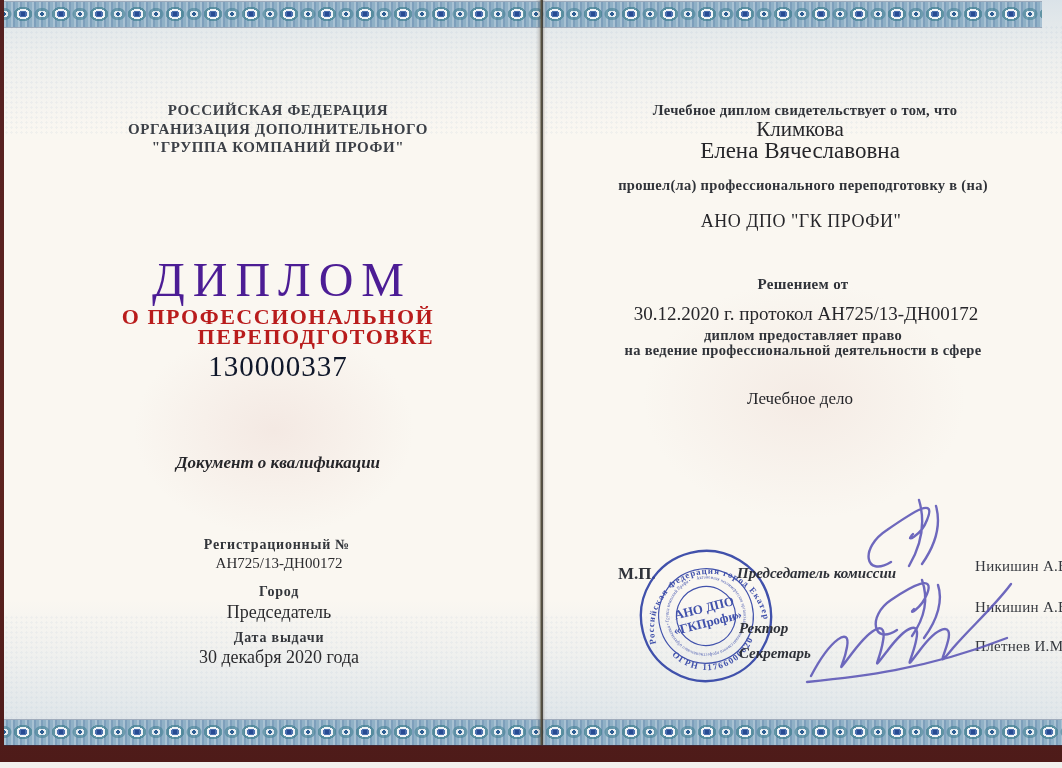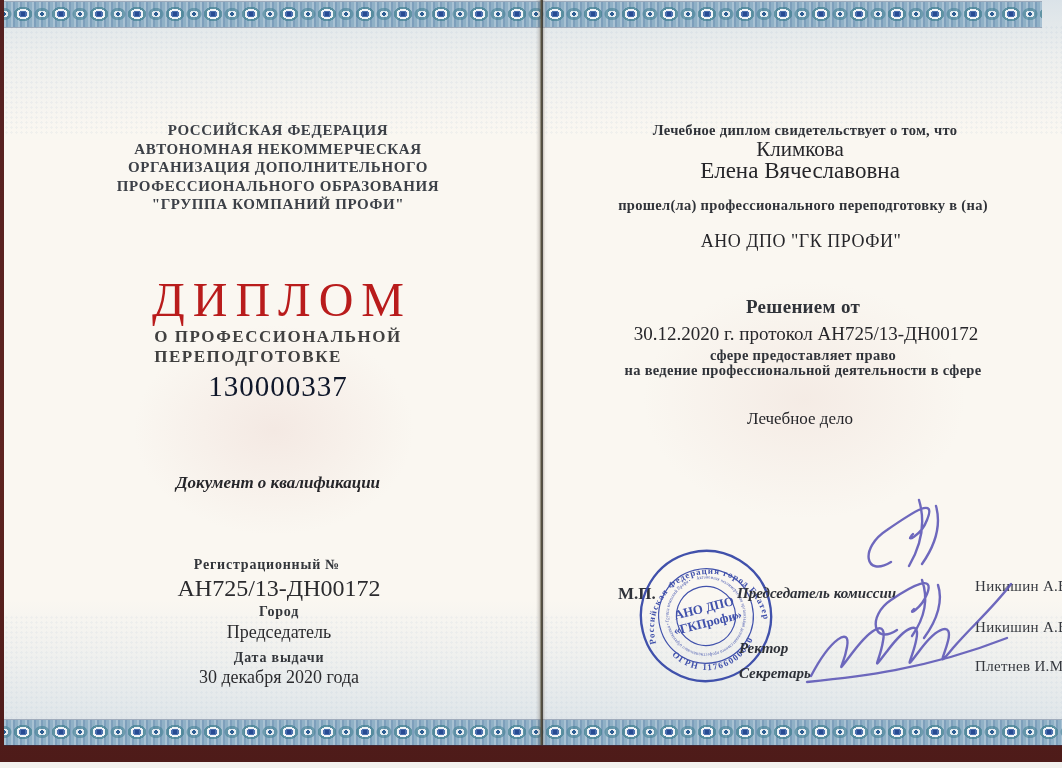--- a/index.html
+++ b/index.html
@@ -20,25 +20,25 @@
         background-color:#8fb0c6;
         background-image:
           radial-gradient(ellipse 9px 7px at 19px 12px, #274b93 0 2.5px, #4a6fae 2.5px 4.5px, rgba(255,255,255,.85) 4.5px 6.5px, rgba(58,124,140,.65) 6.5px 9px, transparent 9.5px),
           radial-gradient(ellipse 11px 9px at 0px 12px, #2c5d92 0 2px, rgba(255,255,255,.75) 2px 4px, rgba(70,130,150,.6) 4px 7px, transparent 8px),
           radial-gradient(ellipse 11px 9px at 38px 12px, #2c5d92 0 2px, rgba(255,255,255,.75) 2px 4px, rgba(70,130,150,.6) 4px 7px, transparent 8px),
           repeating-linear-gradient(90deg, rgba(255,255,255,.22) 0 2px, rgba(47,84,140,.18) 2px 4px, transparent 4px 7px);
         background-size:38px 25px,38px 25px,38px 25px,auto;
         box-shadow:0 1px 0 rgba(40,60,100,.35), 0 -1px 0 rgba(40,60,100,.35);}
   .spine{position:absolute;left:536px;top:0;width:12px;height:745px;
          background:linear-gradient(90deg, rgba(90,80,70,0), rgba(90,80,70,.22) 28%, #55503f 46%, #2e2a24 52%, rgba(140,130,118,.35) 62%, rgba(200,200,200,.12) 78%, transparent);}
-  .t{position:absolute;white-space:nowrap;margin-top:20px;}
+  .t{position:absolute;white-space:nowrap;}
   .cx{transform:translateX(-50%);}
   .hdr{font-weight:bold;font-size:15px;line-height:18.5px;letter-spacing:.6px;color:#3c4047;text-align:center;}
-  .title{font-size:48px;letter-spacing:8px;color:#b91c1c;font-weight:400;}
-  .subtitle{font-size:17px;font-weight:bold;letter-spacing:1.5px;color:#404040;line-height:20px;text-align:left;}
+  .title{font-size:48px;letter-spacing:8px;color:#4c1d95;font-weight:400;}
+  .subtitle{font-size:22px;font-weight:bold;letter-spacing:1.5px;color:#b91c1c;line-height:20px;text-align:right;}
   .num{font-size:29px;letter-spacing:1px;color:#0f172a;}
   .ital{font-style:italic;font-weight:bold;}
   .lbl{font-weight:bold;font-size:14px;letter-spacing:.8px;color:#33363b;}
   .val{font-size:18px;color:#2b2b2e;}
   .boldline{font-weight:bold;font-size:14.5px;letter-spacing:.3px;color:#303339;}
   .role{font-style:italic;font-weight:bold;font-size:15px;color:#2e3138;}
   .sname{font-size:15px;color:#35383e;letter-spacing:.3px;}
   .stamp{position:absolute;left:637px;top:547px;width:138px;height:138px;transform:rotate(-14deg);opacity:.92;}
   .sig-svg{position:absolute;left:795px;top:490px;width:262px;height:200px;}
 </style>
@@ -51,53 +51,51 @@
     <div class="speckle" style="top:25px;height:110px;opacity:.5;"></div>
     <div class="speckle" style="top:615px;height:104px;opacity:.45;"></div>
     <div class="band" style="top:2px;left:0;right:20px;"></div>
     <div class="band" style="bottom:0;left:0;right:0;"></div>
   </div>
   <div class="spine"></div>
 
   <div>
     <div class="t cx hdr" style="left:278px;top:101px;">
       <div>РОССИЙСКАЯ ФЕДЕРАЦИЯ</div>
-      <div>АВТОНОМНАЯ НЕКОММЕРЧЕСКАЯ</div>
       <div>ОРГАНИЗАЦИЯ ДОПОЛНИТЕЛЬНОГО</div>
-      <div>ПРОФЕССИОНАЛЬНОГО ОБРАЗОВАНИЯ</div>
       <div>"ГРУППА КОМПАНИЙ ПРОФИ"</div>
     </div>
 
     <div class="t cx title" style="left:282px;top:252px;">ДИПЛОМ</div>
     <div class="t cx subtitle" style="left:278px;top:307px;">
       <div>О ПРОФЕССИОНАЛЬНОЙ</div>
       <div>ПЕРЕПОДГОТОВКЕ</div>
     </div>
     <div class="t cx num" style="left:278px;top:350px;">130000337</div>
 
     <div class="t cx ital" style="left:278px;top:453px;font-size:17px;">Документ о квалификации</div>
 
-    <div class="t cx lbl" style="left:267px;top:537px;">Регистрационный №</div>
-    <div class="t cx val" style="left:279px;top:555px;font-size:24px;">АН725/13-ДН00172</div>
+    <div class="t cx lbl" style="left:277px;top:537px;">Регистрационный №</div>
+    <div class="t cx val" style="left:279px;top:555px;font-size:15px;">АН725/13-ДН00172</div>
     <div class="t cx lbl" style="left:279px;top:584px;">Город</div>
     <div class="t cx val" style="left:279px;top:602px;">Председатель</div>
     <div class="t cx lbl" style="left:279px;top:630px;">Дата выдачи</div>
     <div class="t cx val" style="left:279px;top:647px;">30 декабря 2020 года</div>
   </div>
 
   <div>
     <div class="t cx boldline" style="left:805px;top:102px;">Лечебное диплом свидетельствует о том, что</div>
     <div class="t cx" style="left:800px;top:117px;font-size:21px;">Климкова</div>
     <div class="t cx" style="left:800px;top:138px;font-size:23px;">Елена Вячеславовна</div>
     <div class="t cx boldline" style="left:803px;top:177px;">прошел(ла) профессионального переподготовку в (на)</div>
     <div class="t cx" style="left:801px;top:211px;font-size:18px;letter-spacing:.5px;">АНО ДПО "ГК ПРОФИ"</div>
 
-    <div class="t cx boldline" style="left:803px;top:276px;font-size:19px;">Решением от</div>
+    <div class="t cx boldline" style="left:803px;top:276px;font-size:15px;">Решением от</div>
     <div class="t cx" style="left:806px;top:303px;font-size:19px;">30.12.2020 г. протокол АН725/13-ДН00172</div>
-    <div class="t cx boldline" style="left:803px;top:327px;">сфере предоставляет право</div>
+    <div class="t cx boldline" style="left:803px;top:327px;">диплом предоставляет право</div>
     <div class="t cx boldline" style="left:803px;top:342px;">на ведение профессиональной деятельности в сфере</div>
     <div class="t cx" style="left:800px;top:389px;font-size:17px;">Лечебное дело</div>
 
     <div class="t" style="left:618px;top:564px;font-size:17px;font-weight:bold;color:#2f3239;">М.П.</div>
 
     <svg class="stamp" viewBox="0 0 140 140">
       <defs>
         <path id="arcTop" d="M 14.5,91 A 56,56 0 1 1 125.5,91"></path>
         <path id="arcBottom" d="M 22,89 A 50,50 0 0 0 118,89"></path>
         <path id="circInner" d="M 70,32 a 38,38 0 1 1 -0.02,0 z"></path>

